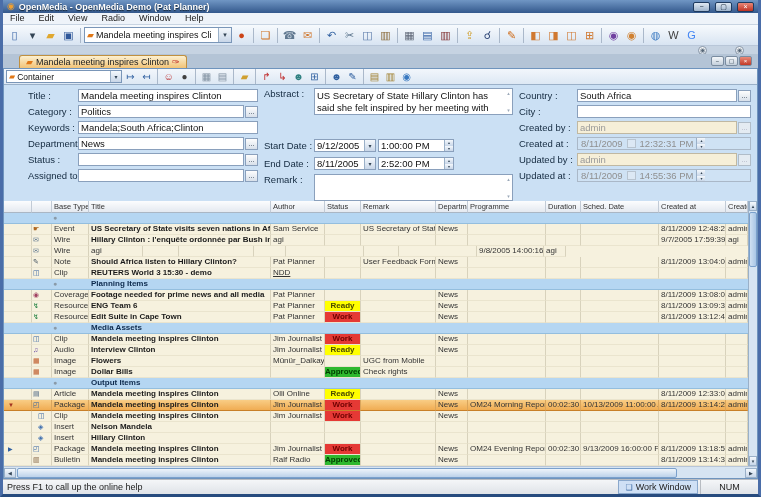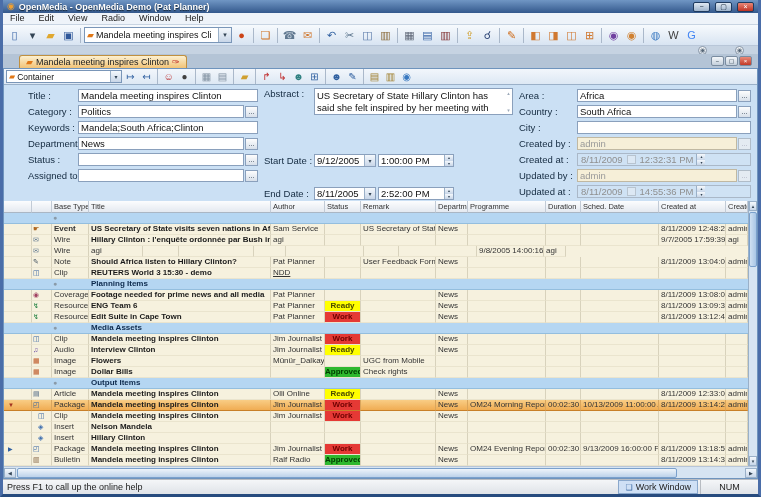--- a/index.html
+++ b/index.html
@@ -48,21 +48,21 @@
     display:flex;align-items:center;gap:1px;padding:0 2px;}
   .ct-icon{width:15px;height:14px;display:flex;align-items:center;justify-content:center;font-size:10px;}
   .ct-combo{width:116px;height:13px;background:#fff;border:1px solid #7a96b8;display:flex;align-items:center;font-size:8.5px;color:#111;}
   .ct-combo .cicon{color:#e07818;font-size:8px;padding:0 2px;}
   .ct-combo .ctext{flex:1;overflow:hidden;white-space:nowrap;}
   .ct-combo .carrow{width:11px;height:100%;background:linear-gradient(#f4f8fc,#c8d6e8);border-left:1px solid #9ab0c8;
     font-size:6px;display:flex;align-items:center;justify-content:center;color:#345;}
   
   .form{height:116px;flex:0 0 116px;background:#cbe0f4;display:flex;padding:3px 4px 2px 24px;font-size:9.5px;color:#13293f;}
   .fcol1{flex:0 0 230px;display:flex;flex-direction:column;gap:1px;}
-  .fcol2{flex:0 0 255px;display:flex;flex-direction:column;gap:18px;padding-left:6px;}
+  .fcol2{flex:0 0 255px;display:flex;flex-direction:column;gap:3px;padding-left:6px;}
   .fcol3{flex:1 1 auto;display:flex;flex-direction:column;gap:1px;padding-left:6px;padding-right:2px;}
   .frow{display:flex;align-items:center;height:15px;flex:0 0 15px;}
   .frow.grow{height:auto;flex:1 1 auto;align-items:flex-start;}
   .flabel{flex:0 0 50px;white-space:nowrap;overflow:hidden;}
   .flabel.w58{flex:0 0 58px;}
   .txt{flex:1 1 auto;height:13px;border:1px solid #8aa0bc;background:#fff;font-family:inherit;font-size:9.5px;color:#111;
     padding:0 2px;min-width:0;outline:none;}
   .txt.dis{background:#f6efd8;color:#9a9a9a;border-color:#c0b8a2;}
   .ell{flex:0 0 13px;height:12px;margin-left:1px;border:1px solid #8aa0bc;background:linear-gradient(#fdfdfd,#d8e0ea);
     font-size:7px;line-height:9px;text-align:center;color:#234;}
@@ -314,25 +314,20 @@
             <span class="ta-scroll">
                 <span>▴</span>
                 <span>▾</span>
               </span>
           </span>
         </div>
       </div>
 
       <div class="fcol3">
         <div class="frow">
-          <span class="flabel w58">Area :</span>
-          <input class="txt" readonly="" value="Africa" style="">
-          <span class="ell">...</span>
-        </div>
-        <div class="frow">
           <span class="flabel w58">Country :</span>
           <input class="txt" readonly="" value="South Africa" style="">
           <span class="ell">...</span>
         </div>
         <div class="frow">
           <span class="flabel w58">City :</span>
           <input class="txt" readonly="" value="" style="">
         </div>
         <div class="frow">
           <span class="flabel w58">Created by :</span>
@@ -389,21 +384,21 @@
             <span class="th" style="width: 22px;">Created by</span>
           </div>
           <div class="grow-row section">
             <span class="cell" style="width: 28px;"></span>
             <span class="cell" style="width: 20px;"></span>
             <span class="cell icon-cell" style="width: 37px; color: rgb(138, 154, 168);">●</span>
           </div>
           <div class="grow-row">
             <span class="cell exp" style="width: 28px;"></span>
             <span class="cell icon-cell" style="width: 20px; color: rgb(176, 104, 32);">☛</span>
-            <span class="cell" style="width: 37px; font-weight: bold;">Event</span>
+            <span class="cell" style="width: 37px;">Event</span>
             <span class="cell title" style="width: 182px;">US Secretary of State visits seven nations in Africa</span>
             <span class="cell" style="width: 54px;">Sam Service</span>
             <span class="cell" style="width: 36px;"></span>
             <span class="cell" style="width: 75px;">US Secretary of State ...</span>
             <span class="cell" style="width: 32px;">News</span>
             <span class="cell" style="width: 78px;"></span>
             <span class="cell" style="width: 35px;"></span>
             <span class="cell" style="width: 78px;"></span>
             <span class="cell" style="width: 67px;">8/11/2009 12:48:29 PM</span>
             <span class="cell" style="width: 22px;">admin</span>

